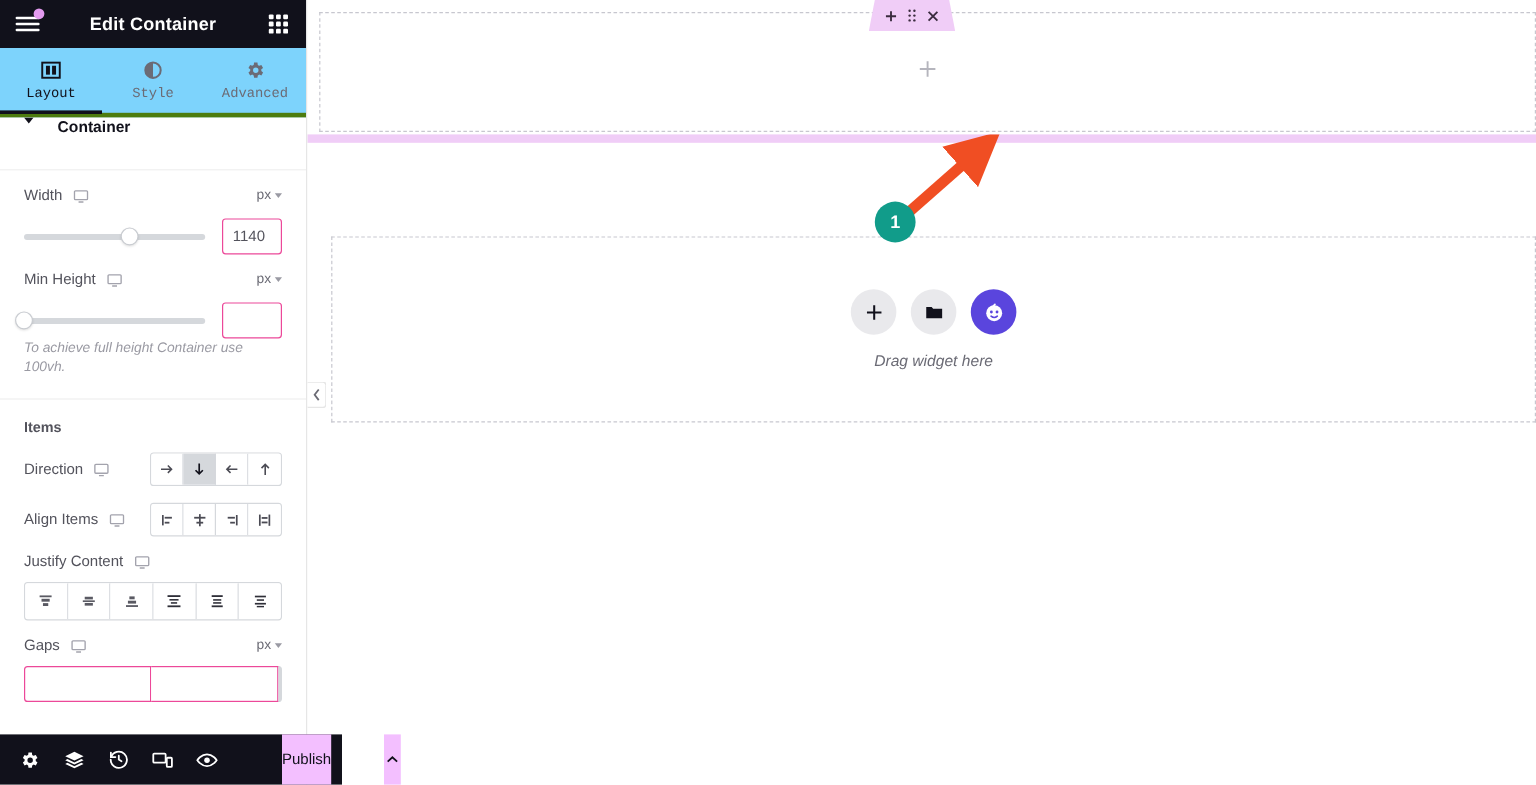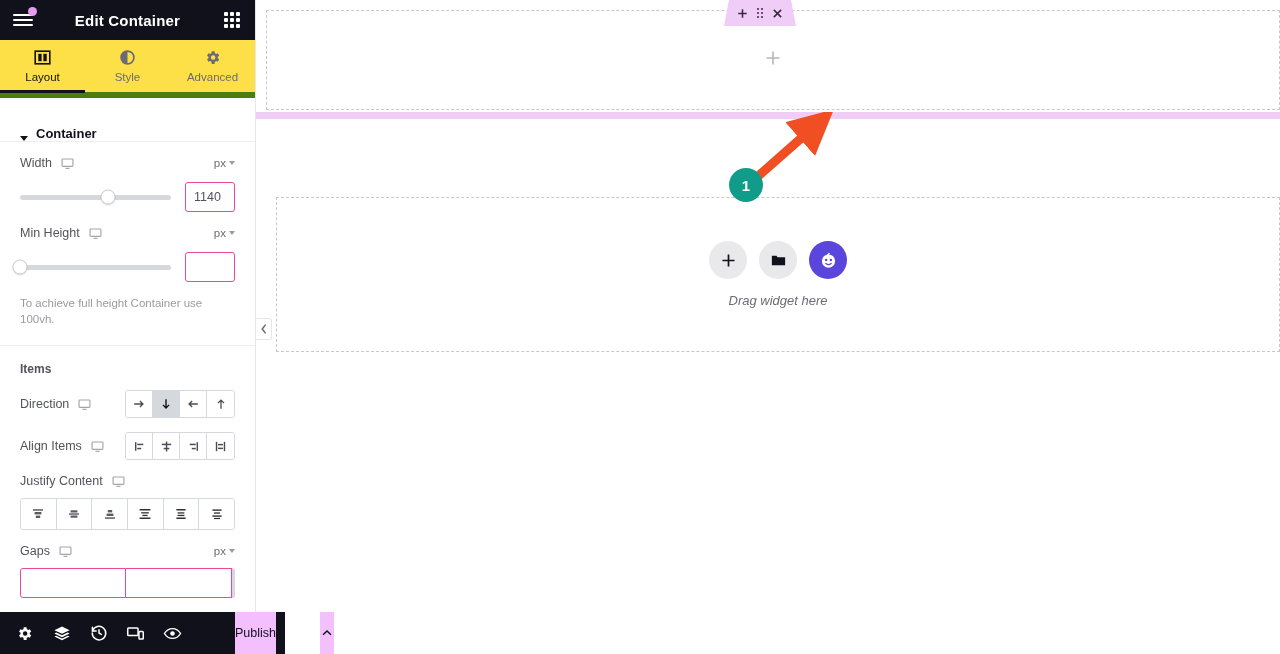--- a/index.html
+++ b/index.html
@@ -28,34 +28,34 @@
   .burger .bars i { display: block; height: 2px; background: #fff; border-radius: 1px; }
   .burger .dot { position: absolute; top: 7px; right: 9px; width: 9px; height: 9px; border-radius: 50%; background: #e39aef; }
   .panel-title {
     flex: 1; text-align: center; color: #fff;
     font-size: 15px; font-weight: bold; letter-spacing: .2px;
   }
   .apps-grid { width: 46px; height: 40px; display: flex; align-items: center; justify-content: center; cursor: pointer; }
   .apps-grid .g { display: grid; grid-template-columns: repeat(3, 4px); grid-template-rows: repeat(3, 4px); gap: 2px; }
   .apps-grid .g i { background: #fff; border-radius: 1px; }
 
-  .tabs { height: 58px; display: flex; background: #fde047; border-bottom: 6px solid #4d7c0f; flex: 0 0 58px; }
+  .tabs { height: 58px; display: flex; background: #7dd3fc; border-bottom: 4px solid #4d7c0f; flex: 0 0 58px; font-family: Liberation Mono, monospace; }
   .tab {
     flex: 1; display: flex; flex-direction: column;
     align-items: center; justify-content: center; gap: 5px;
     cursor: pointer; position: relative; color: #6b6b75; font-size: 11.5px;
   }
   .tab.active { color: #11111b; }
   .tab.active::after { content: ""; position: absolute; left: 0; right: 0; bottom: -1px; height: 3px; background: #11111b; }
   .tab svg { display: block; }
 
   .panel-body { flex: 1; overflow: hidden; position: relative; background: #fff; }
 
   .section-head {
-    height: 44px; display: flex; align-items: flex-end; gap: 8px;
+    height: 44px; display: flex; align-items: flex-start; gap: 20px;
     padding: 0 20px; font-size: 13px; font-weight: bold; color: #11111b;
     border-bottom: 1px solid #efefef;
   }
   .caret { width: 0; height: 0; border-left: 4.5px solid transparent; border-right: 4.5px solid transparent; border-top: 5.5px solid #11111b; }
 
   .ctrl { padding: 0 20px; margin-top: 14px; }
   .row { display: flex; align-items: center; justify-content: space-between; }
   .lbl { font-size: 12.5px; color: #53535c; display: flex; align-items: center; gap: 9px; }
   .dev { color: #a3a3ad; display: inline-flex; }
 
@@ -68,21 +68,21 @@
   .sel-caret { width: 0; height: 0; border-left: 4.5px solid transparent; border-right: 4.5px solid transparent; border-top: 5.5px solid #6b6b75; }
 
   .unit { font-size: 11.5px; color: #6b6b75; display: flex; align-items: center; gap: 3px; cursor: pointer; }
   .unit .c { width: 0; height: 0; border-left: 3.5px solid transparent; border-right: 3.5px solid transparent; border-top: 4px solid #9a9aa3; }
 
   .slider-row { display: flex; align-items: center; gap: 14px; margin-top: 12px; }
   .track { flex: 1; height: 5px; background: #d5d8dc; border-radius: 3px; position: relative; cursor: pointer; }
   .thumb { position: absolute; top: 50%; width: 15px; height: 15px; border-radius: 50%; background: #fff; border: 1px solid #c9ccd1; transform: translate(-50%, -50%); box-shadow: 0 1px 2px rgba(0,0,0,.12); }
   .num-input { width: 50px; height: 30px; border: 1px solid #ec4899; border-radius: 3px; font-size: 12.5px; color: #53535c; padding: 0 8px; font-family: "Liberation Sans", sans-serif; background: #fff; }
 
-  .hint { padding: 0 20px; margin-top: 13px; font-size: 11.5px; color: #9a9aa3; line-height: 1.4; }
+  .hint { padding: 0 20px; font-size: 11.5px; color: #9a9aa3; font-style: italic; line-height: 1.4; }
 
   .divider { height: 1px; background: #efefef; margin: 18px 0 0; }
   .group-title { padding: 0 20px; margin-top: 16px; font-size: 12px; font-weight: bold; color: #53535c; }
 
   .btn-group { display: flex; border: 1px solid #d5d8dc; border-radius: 3px; overflow: hidden; }
   .btn-group .b {
     width: 27px; height: 26px; display: flex; align-items: center; justify-content: center;
     border-right: 1px solid #d5d8dc; background: #fff; cursor: pointer; color: #4b4b54;
   }
   .btn-group .b:last-child { border-right: none; }

